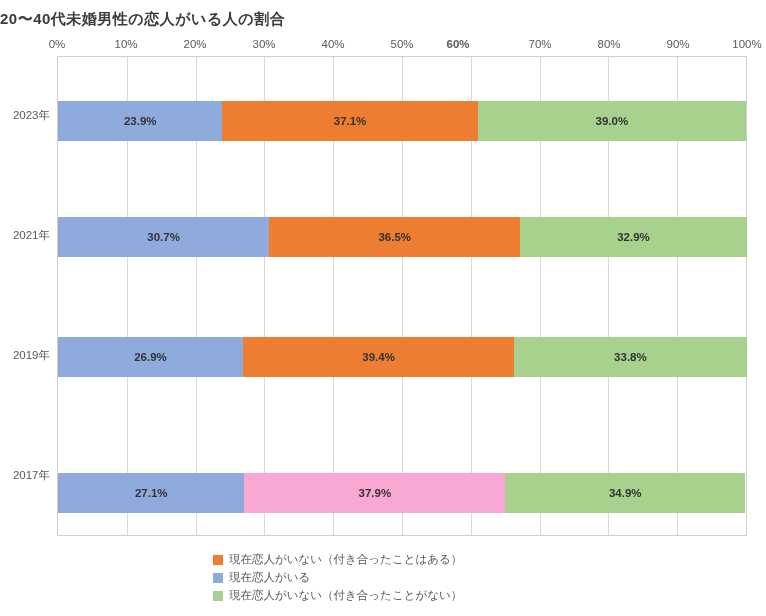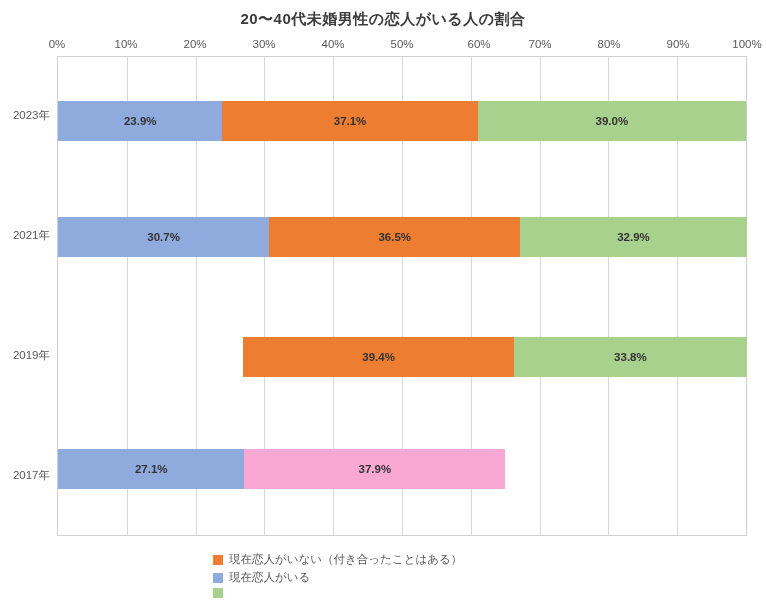--- a/index.html
+++ b/index.html
@@ -18,21 +18,20 @@
     position: relative;
     width: 766px;
     height: 616px;
     box-sizing: border-box;
   }
   #chart-title {
     position: absolute;
     top: 10px;
     left: 0;
     width: 766px;
-    text-align: center;
     font-size: 15px;
     font-weight: bold;
     color: #3b3b3b;
     letter-spacing: 0.5px;
   }
   
   #plot-area {
     position: absolute;
     left: 57px;
     top: 56px;
@@ -131,21 +130,21 @@
 
   <div id="chart-title">20〜40代未婚男性の恋人がいる人の割合</div>
 
   <div id="x-axis-labels">
       <div class="xtick-label" style="left: 0px;">0%</div>
       <div class="xtick-label" style="left: 69px;">10%</div>
       <div class="xtick-label" style="left: 138px;">20%</div>
       <div class="xtick-label" style="left: 207px;">30%</div>
       <div class="xtick-label" style="left: 276px;">40%</div>
       <div class="xtick-label" style="left: 345px;">50%</div>
-      <div class="xtick-label" style="left: 422px;">60%</div>
+      <div class="xtick-label" style="left: 401px; font-weight: bold;">60%</div>
       <div class="xtick-label" style="left: 483px;">70%</div>
       <div class="xtick-label" style="left: 552px;">80%</div>
       <div class="xtick-label" style="left: 621px;">90%</div>
       <div class="xtick-label" style="left: 690px;">100%</div>
     </div>
 
   <div id="plot-area">
       <div class="gridline" style="left: 10%;"></div>
       <div class="gridline" style="left: 20%;"></div>
       <div class="gridline" style="left: 30%;"></div>
@@ -171,33 +170,39 @@
           <span class="seg-label">30.7%</span>
         </div>
         <div class="seg" style="left: 30.7%; width: 36.5%; background: rgb(237, 125, 49);">
           <span class="seg-label">36.5%</span>
         </div>
         <div class="seg" style="left: 67.2%; width: 32.9%; background: rgb(169, 209, 142);">
           <span class="seg-label">32.9%</span>
         </div>
       </div>
       <div class="bar-row" style="top: 280px;">
+        <div class="seg" style="left: 0%; width: 26.9%; background: rgb(143, 170, 220);">
+          <span class="seg-label">26.9%</span>
+        </div>
         <div class="seg" style="left: 26.9%; width: 39.4%; background: rgb(237, 125, 49);">
           <span class="seg-label">39.4%</span>
         </div>
         <div class="seg" style="left: 66.3%; width: 33.8%; background: rgb(169, 209, 142);">
           <span class="seg-label">33.8%</span>
         </div>
       </div>
-      <div class="bar-row" style="top: 392px;">
+      <div class="bar-row" style="top: 416px;">
         <div class="seg" style="left: 0%; width: 27.1%; background: rgb(143, 170, 220);">
           <span class="seg-label">27.1%</span>
         </div>
         <div class="seg" style="left: 27.1%; width: 37.9%; background: #f9a8d4;">
           <span class="seg-label">37.9%</span>
+        </div>
+        <div class="seg" style="left: 65%; width: 34.9%; background: rgb(169, 209, 142);">
+          <span class="seg-label">34.9%</span>
         </div>
       </div>
     </div>
 
   <div id="y-axis-labels">
       <div class="ytick-label" style="top: 108px;">2023年</div>
       <div class="ytick-label" style="top: 228px;">2021年</div>
       <div class="ytick-label" style="top: 348px;">2019年</div>
       <div class="ytick-label" style="top: 468px;">2017年</div>
     </div>
@@ -206,16 +211,17 @@
       <div class="legend-item">
         <span class="legend-swatch" style="background: rgb(237, 125, 49);"></span>
         <span class="legend-label">現在恋人がいない（付き合ったことはある）</span>
       </div>
       <div class="legend-item">
         <span class="legend-swatch" style="background: rgb(143, 170, 220);"></span>
         <span class="legend-label">現在恋人がいる</span>
       </div>
       <div class="legend-item">
         <span class="legend-swatch" style="background: rgb(169, 209, 142);"></span>
+        <span class="legend-label">現在恋人がいない（付き合ったことがない）</span>
       </div>
     </div>
 
 </div>
 
 </body></html>

